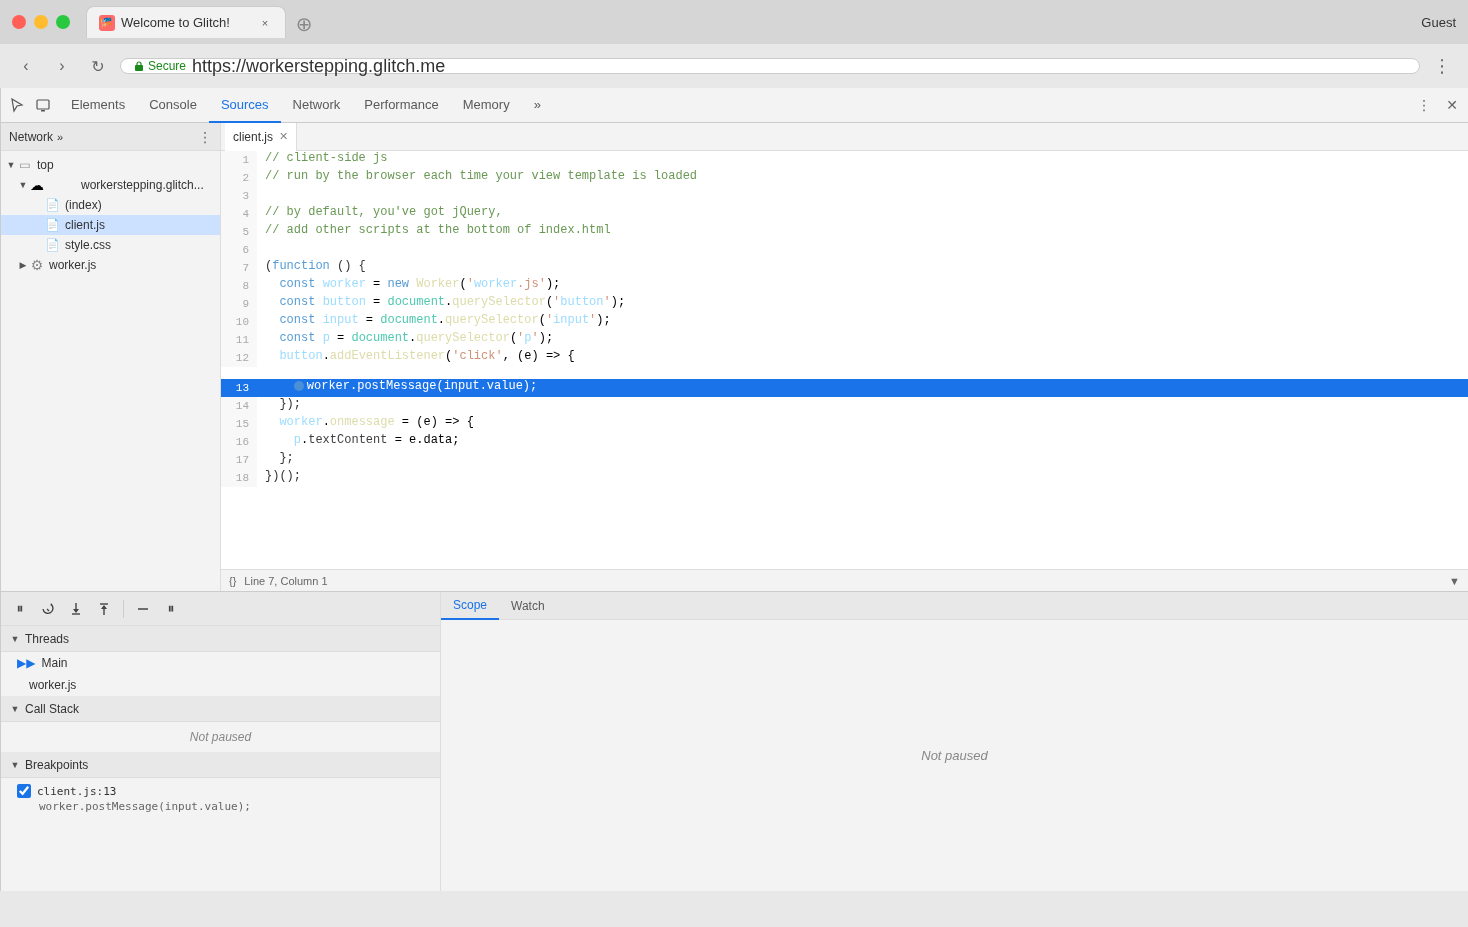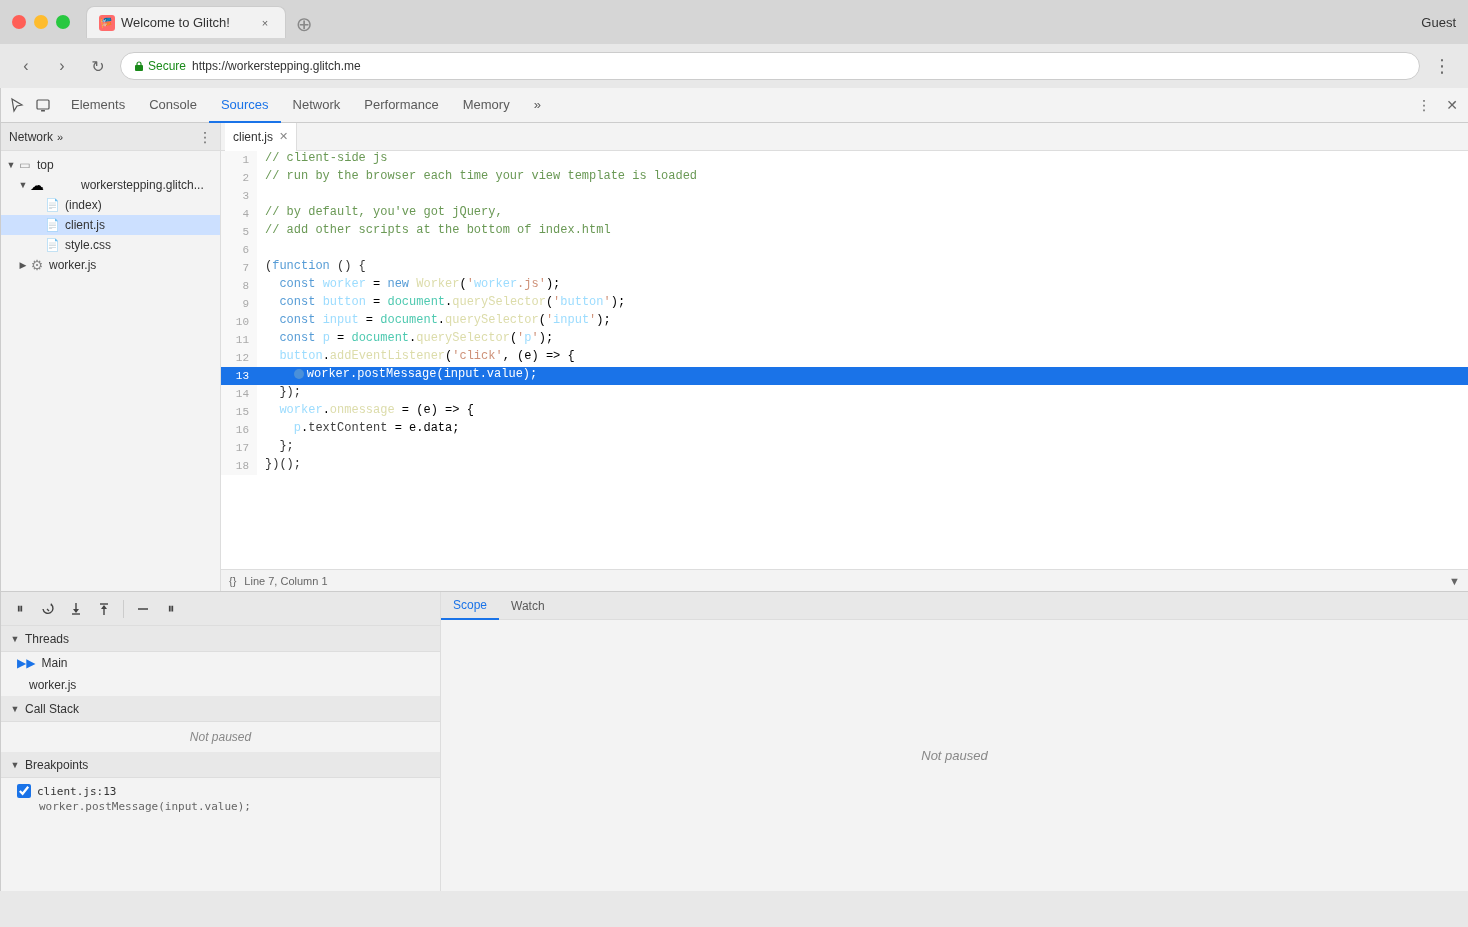--- a/index.html
+++ b/index.html
@@ -15,23 +15,23 @@
     .tl-yellow { background: #febc2e; }
     .tl-green { background: #28c840; }
     .tab { display: flex; align-items: center; gap: 6px; padding: 6px 12px; background: #f2f2f2; border-radius: 8px 8px 0 0; height: 32px; min-width: 200px; font-size: 13px; color: #333; border: 1px solid #ccc; border-bottom: none; }
     .tab-favicon { width: 16px; height: 16px; background: #ff6b6b; border-radius: 3px; display: flex; align-items: center; justify-content: center; font-size: 10px; }
     .tab-title { flex: 1; white-space: nowrap; overflow: hidden; text-overflow: ellipsis; }
     .tab-close { width: 16px; height: 16px; display: flex; align-items: center; justify-content: center; border-radius: 50%; font-size: 11px; color: #666; cursor: pointer; }
     .new-tab { width: 28px; height: 28px; display: flex; align-items: center; justify-content: center; color: #666; font-size: 18px; margin-left: 4px; }
 
     .nav-bar { display: flex; align-items: center; padding: 6px 12px; height: 44px; background: #e8e8e8; gap: 8px; }
     .nav-btn { width: 28px; height: 28px; display: flex; align-items: center; justify-content: center; color: #666; font-size: 16px; cursor: pointer; border-radius: 4px; }
-    .address-bar { flex: 1; height: 28px; background: white; border: 1px solid #ccc; border-radius: 14px; display: flex; align-items: center; padding: 0 12px; font-size: 13px; gap: 6px; }
+    .address-bar { flex: 1; height: 16px; background: white; border: 1px solid #ccc; border-radius: 14px; display: flex; align-items: center; padding: 0 12px; font-size: 13px; gap: 6px; }
     .secure-badge { color: #1a8a1a; font-size: 12px; font-weight: 500; display: flex; align-items: center; gap: 3px; }
-    .address-url { color: #333; font-size: 12px; }
+    .address-url { color: #333; font-size: 18px; }
     .nav-more { width: 28px; height: 28px; display: flex; align-items: center; justify-content: center; color: #666; font-size: 18px; }
 
     
     .main-area { display: flex; height: calc(927px - 44px - 36px - 44px); }
 
     
     .page-content { width: 490px; background: white; padding: 20px; flex-shrink: 0; }
     .page-input { width: 180px; height: 32px; border: 1px solid #ccc; border-radius: 3px; display: block; margin-bottom: 12px; }
     .send-btn { padding: 4px 12px; background: #f0f0f0; border: 2px solid #aaa; border-radius: 3px; font-size: 13px; cursor: pointer; color: #333; }
 
@@ -57,21 +57,21 @@
 
     
     .code-panel { flex: 1; display: flex; flex-direction: column; background: white; overflow: hidden; }
     .code-tabs { display: flex; align-items: center; background: #f3f3f3; border-bottom: 1px solid #ddd; height: 28px; padding: 0 4px; }
     .code-tab { display: flex; align-items: center; gap: 4px; padding: 0 8px; height: 28px; font-size: 12px; color: #333; cursor: pointer; border-right: 1px solid #ddd; }
     .code-tab.active { background: white; }
     .code-tab-close { font-size: 11px; color: #888; margin-left: 2px; cursor: pointer; }
 
     .code-editor { flex: 1; overflow: auto; background: white; }
     .code-line { display: flex; align-items: stretch; min-height: 18px; font-family: 'Menlo', 'Monaco', 'Courier New', monospace; font-size: 12px; }
-    .code-line.highlighted { background: #737373; }
+    .code-line.highlighted { background: #737373; margin-top: 12px; }
     .code-line.highlighted .code-num { background: #1a73e8; color: white; }
     .code-line.highlighted .code-content { background: #1a73e8; color: white; }
     .code-num { width: 36px; text-align: right; padding: 0 8px 0 0; color: #aaa; font-size: 11px; background: #f8f8f8; flex-shrink: 0; display: flex; align-items: center; justify-content: flex-end; user-select: none; }
     .code-content { padding: 0 8px; flex: 1; white-space: pre; }
 
     .status-bar { height: 22px; background: #f3f3f3; border-top: 1px solid #ddd; display: flex; align-items: center; padding: 0 8px; font-size: 11px; color: #666; gap: 8px; }
 
     
     .bottom-panel { display: flex; border-top: 1px solid #ccc; height: 300px; }
     .debugger-panel { width: 440px; border-right: 1px solid #ddd; background: #f3f3f3; display: flex; flex-direction: column; overflow: hidden; }

